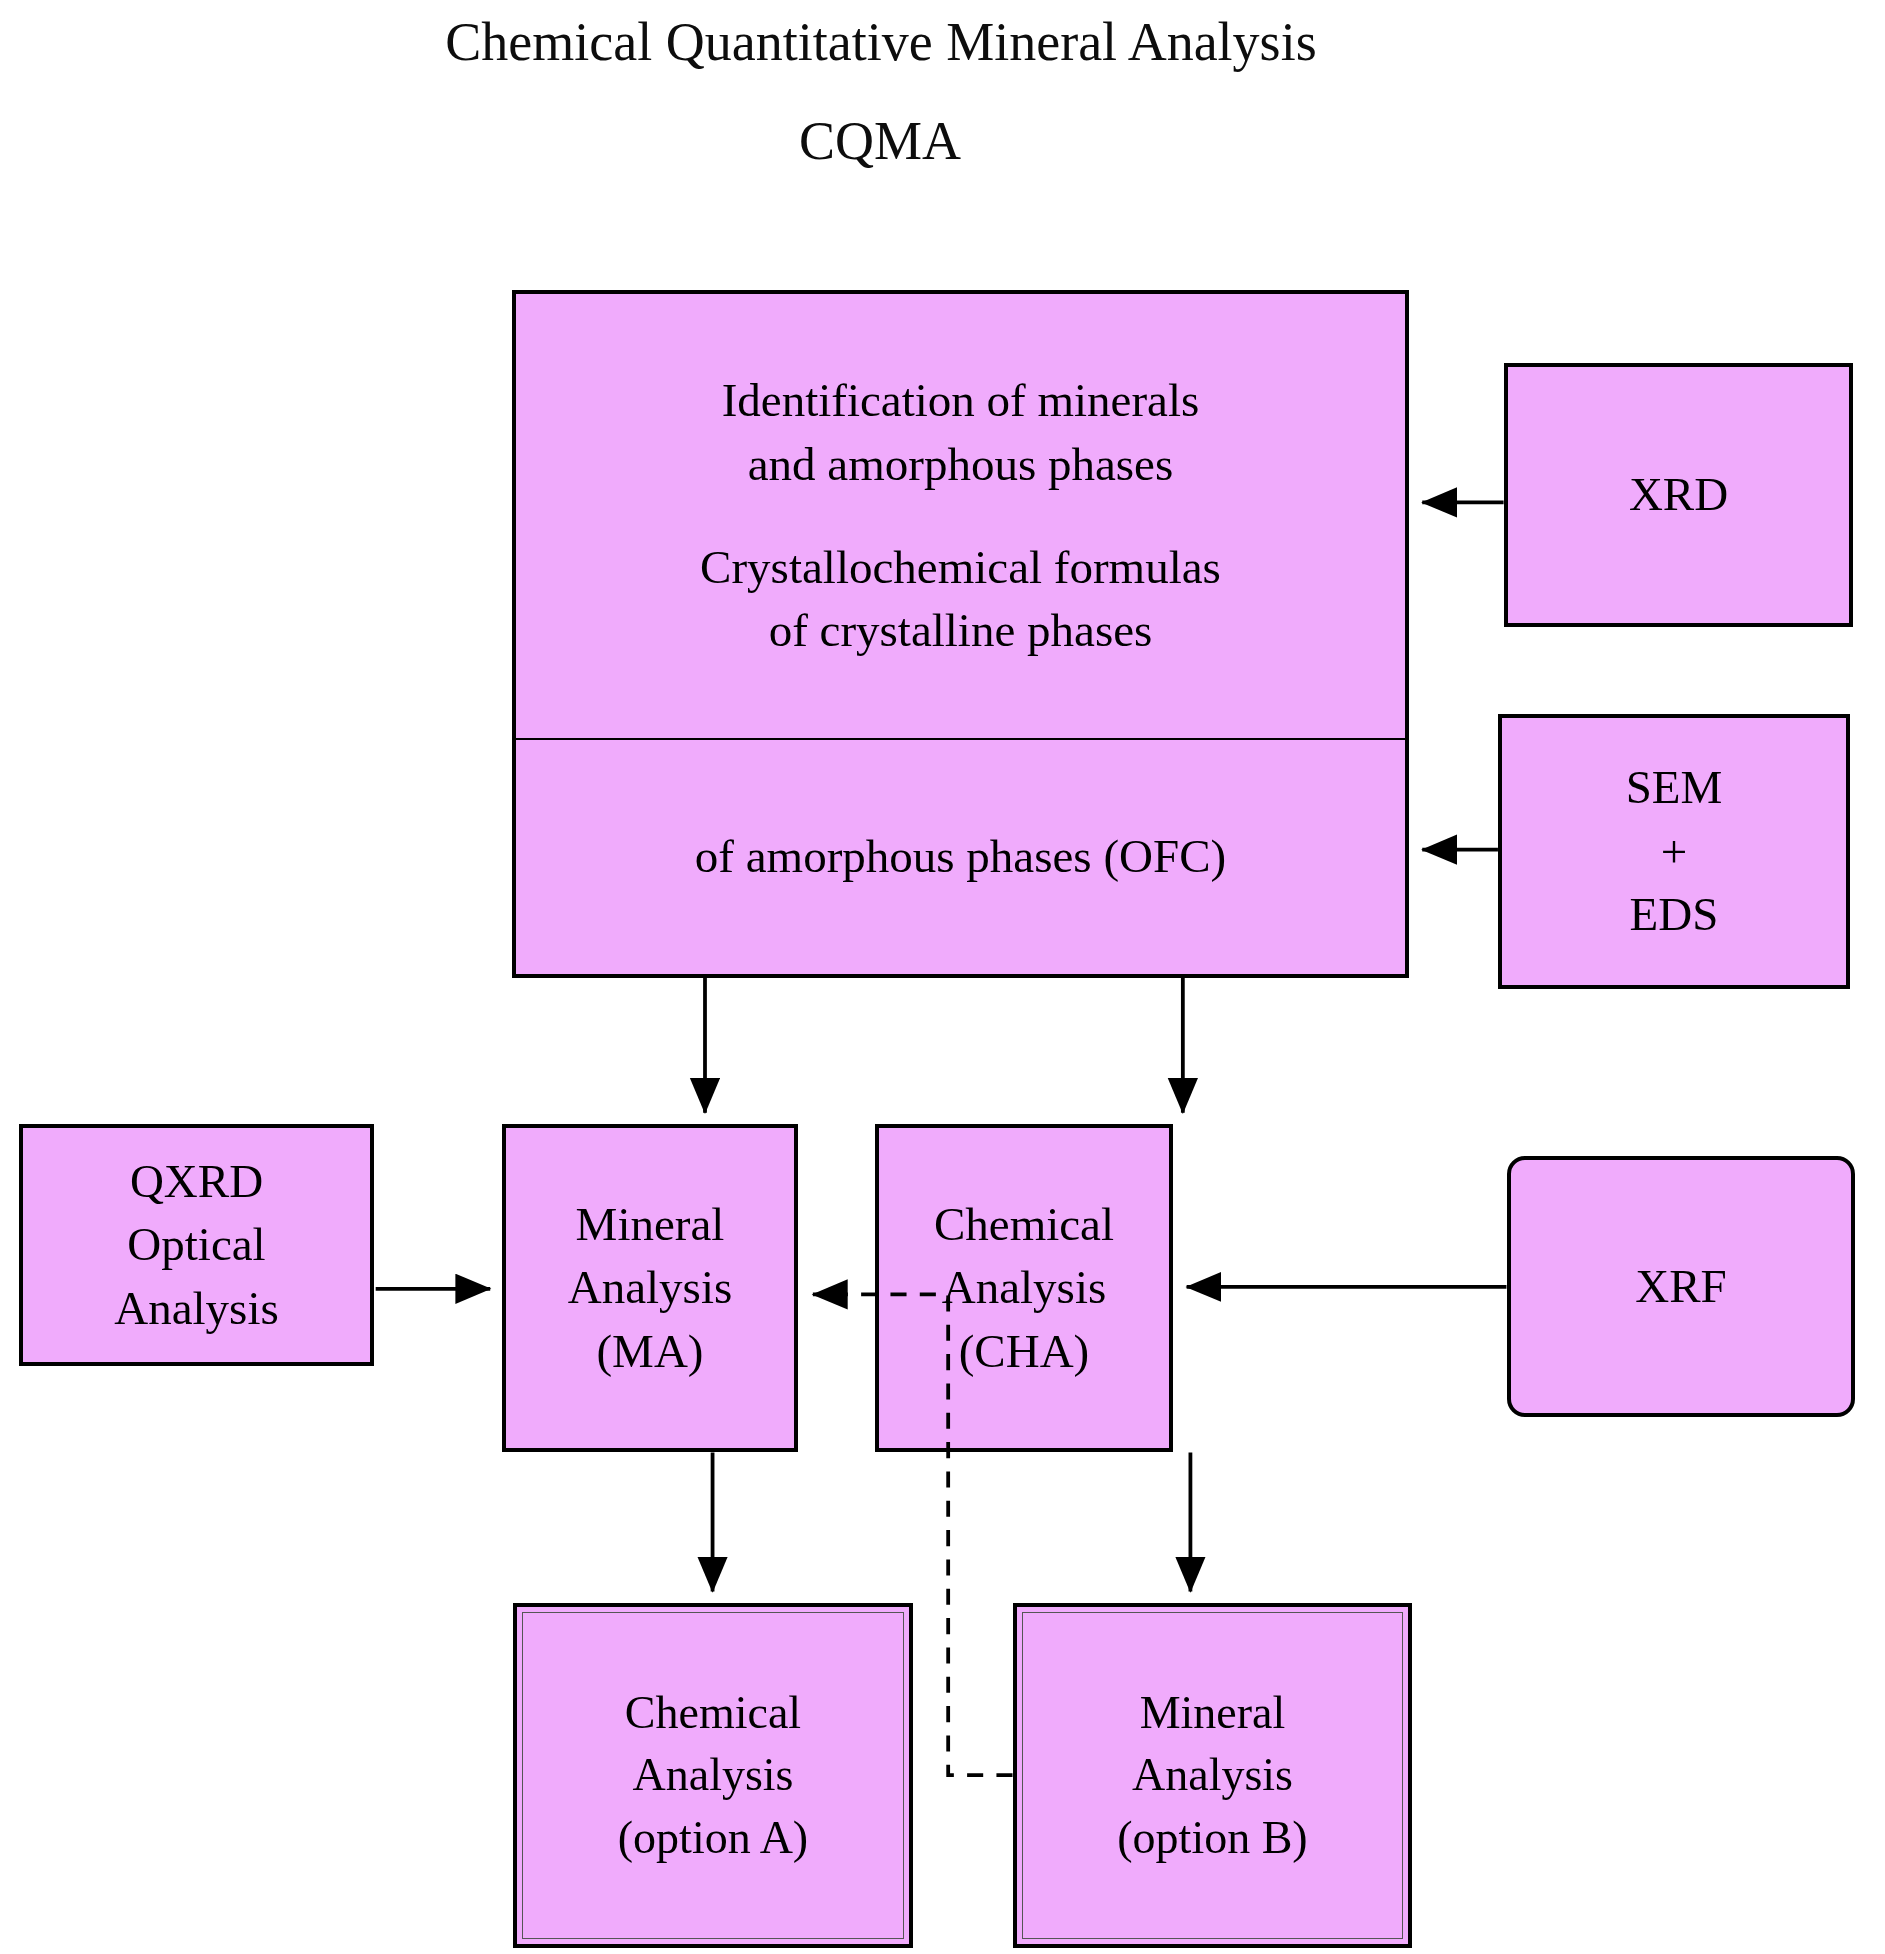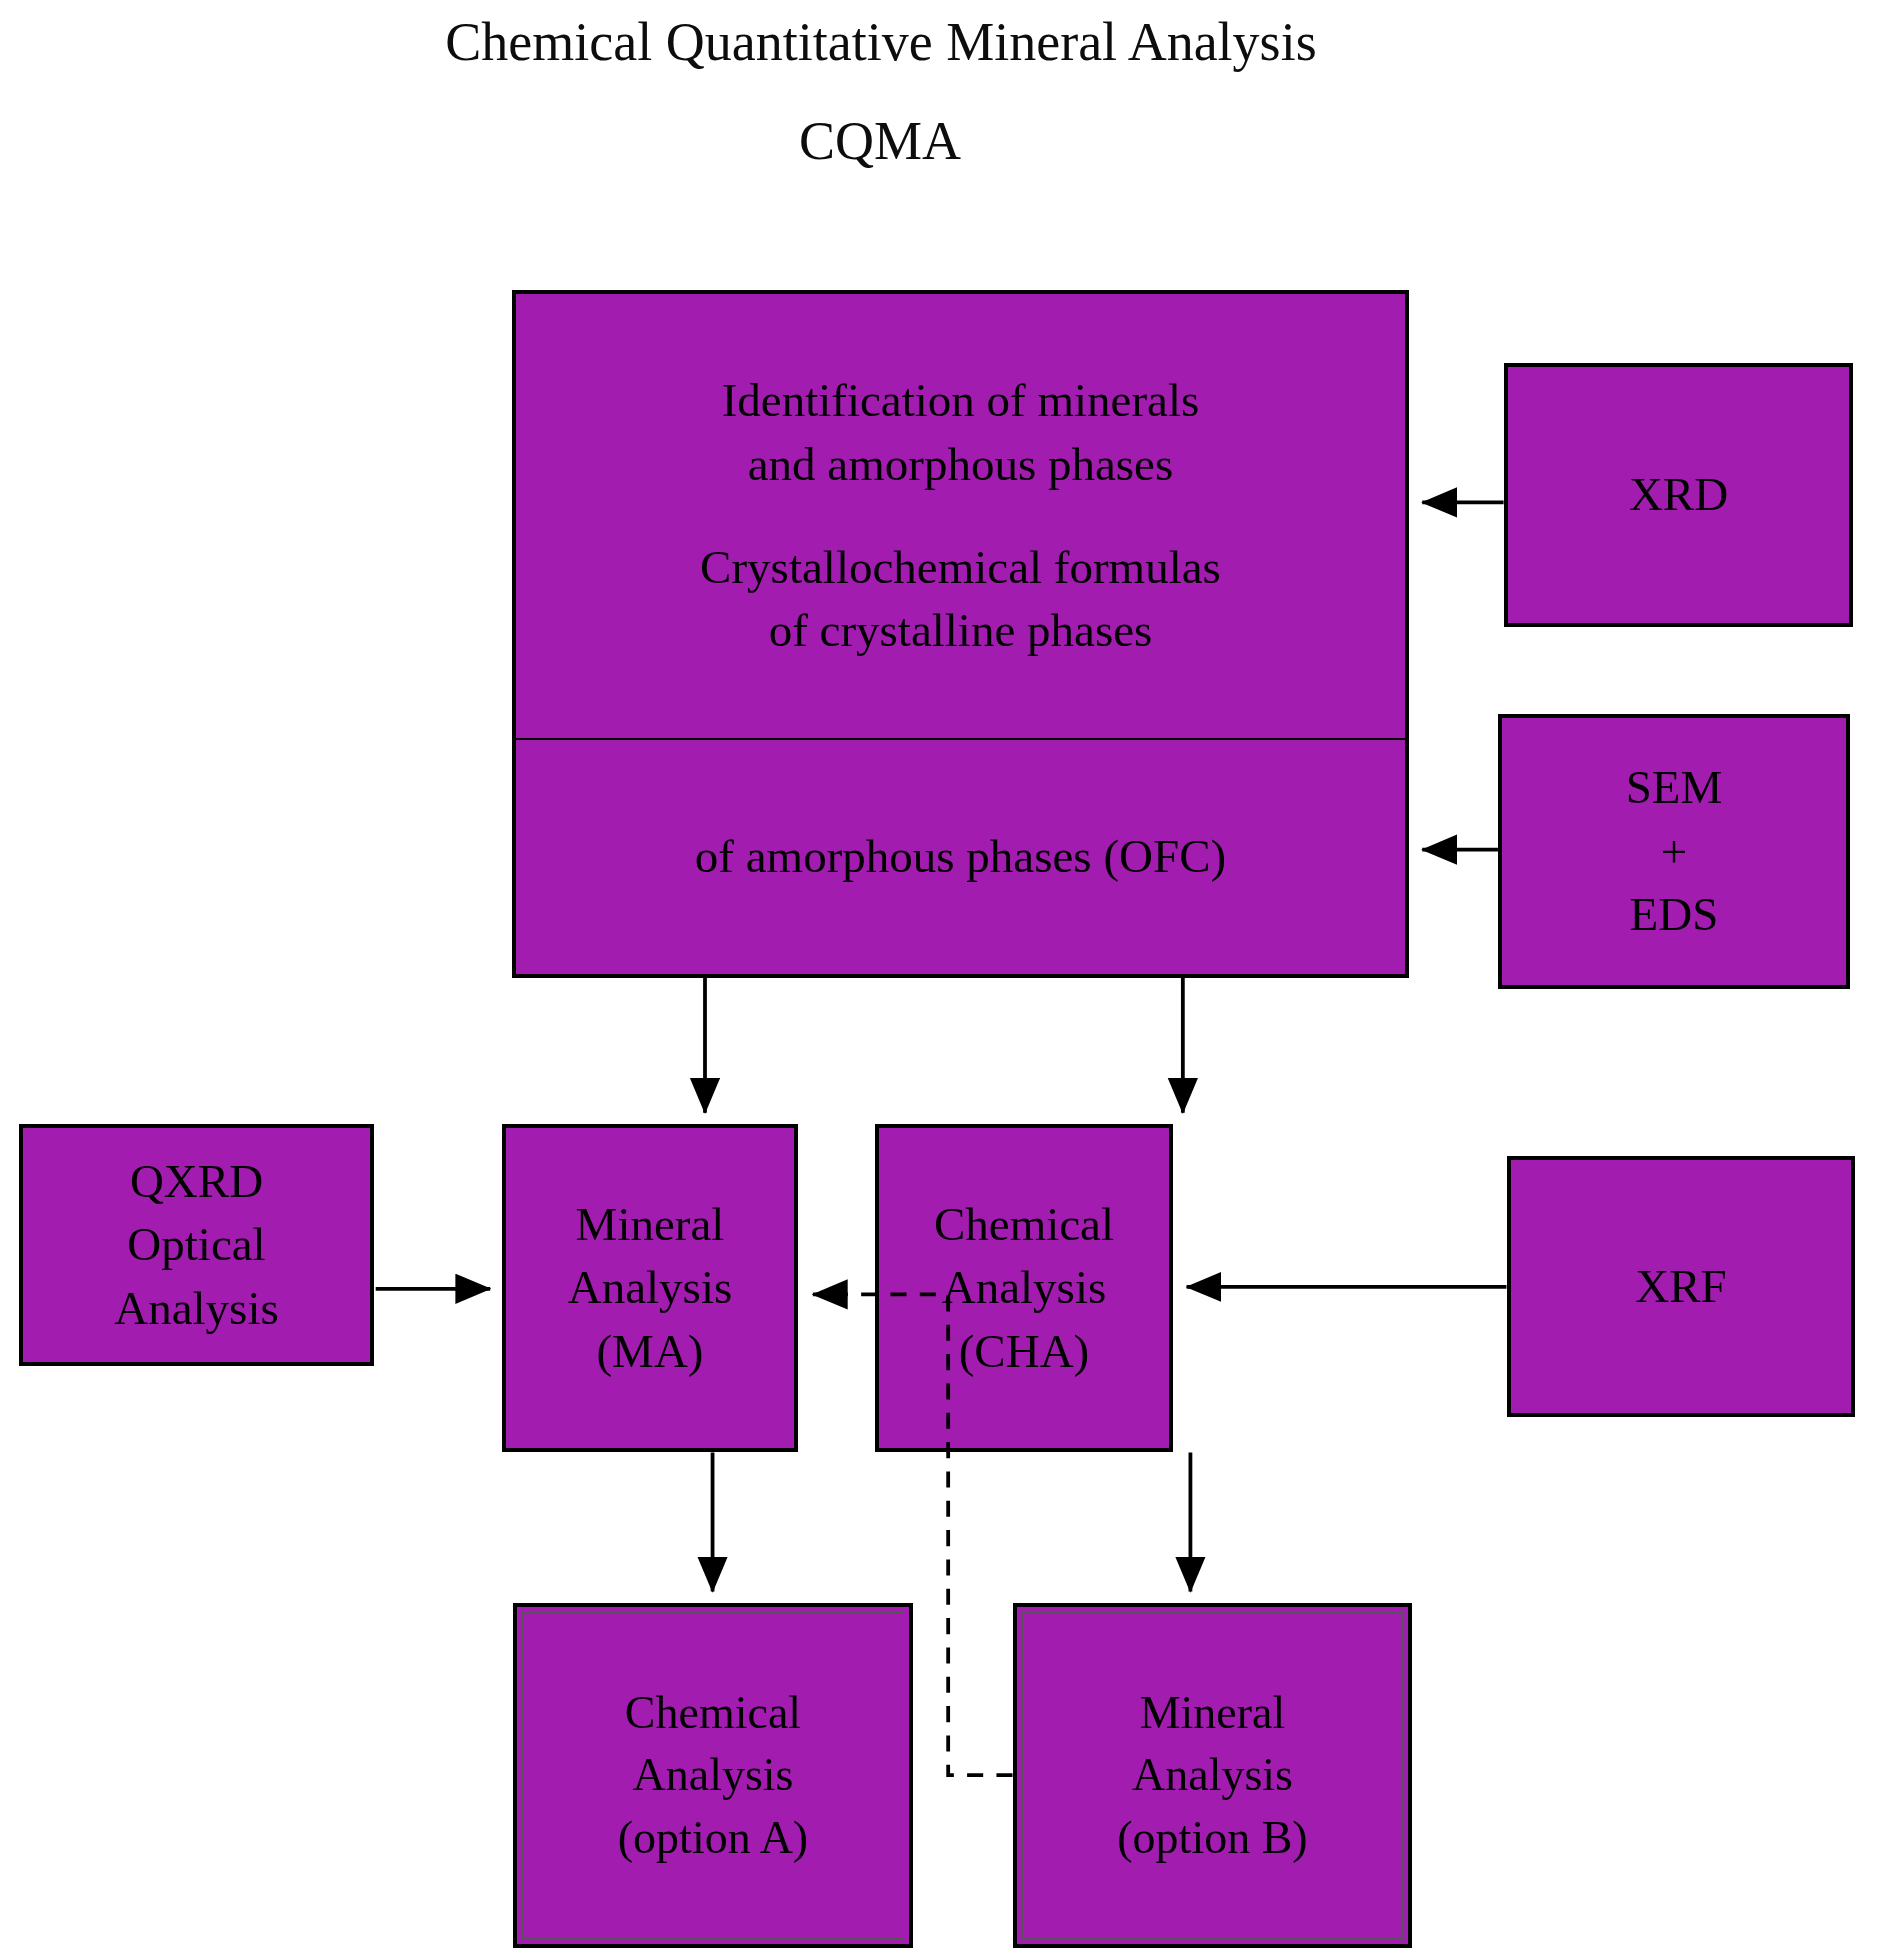--- a/index.html
+++ b/index.html
@@ -15,21 +15,21 @@
   .ttl{
     position:absolute;text-align:center;white-space:nowrap;
     font-size:54px;line-height:1.1;color:#0d0d0d;
   }
   #title-main{left:1px;top:13.2px;width:1760px;}
   #title-acronym{left:0;top:112px;width:1760px;}
 
   .box{
     position:absolute;
     box-sizing:border-box;
-    background:#a21caf;
+    background:#f0abfc;
     border:4.7px solid #000000;
     display:flex;flex-direction:column;
     align-items:center;justify-content:center;
     text-align:center;
   }
   .box.dbl{border:4.7px solid #000000;}
   .box.dbl .inner{
     position:absolute;left:4.7px;top:4.7px;right:4.7px;bottom:4.7px;
     border:1.9px solid #555555;pointer-events:none;
   }
@@ -53,21 +53,21 @@
   }
   .grp{margin:0;}
   .grp + .grp{margin-top:40px;}
 
   
   #xrd-box{left:1504px;top:363px;width:349px;height:264px;}
   #semeds-box{left:1498px;top:714px;width:352px;height:275px;}
   #qxrd-box{left:19px;top:1124px;width:355px;height:242px;}
   #ma-box{left:502px;top:1124px;width:296px;height:328px;}
   #cha-box{left:875px;top:1124px;width:298px;height:328px;}
-  #xrf-box{left:1507px;top:1156px;width:348px;height:261px;}
+  #xrf-box{left:1507px;top:1156px;width:348px;height:261px;border-radius:18px;}
   #optA-box{left:513px;top:1603px;width:400px;height:345px;}
   #optB-box{left:1013px;top:1603px;width:399px;height:345px;}
 
   
   #wires{position:absolute;left:0;top:0;width:1885px;height:1954px;pointer-events:none;}
 </style>
 </head>
 <body>
 
 <div id="stage">

